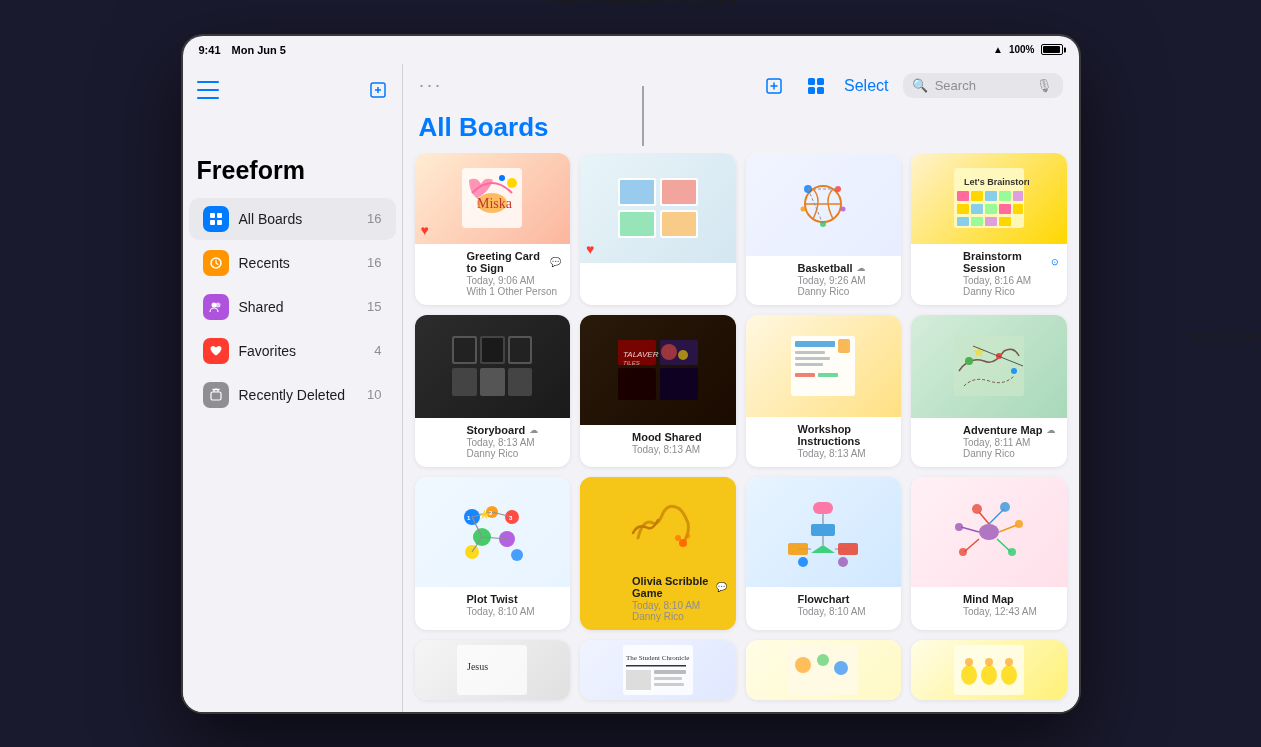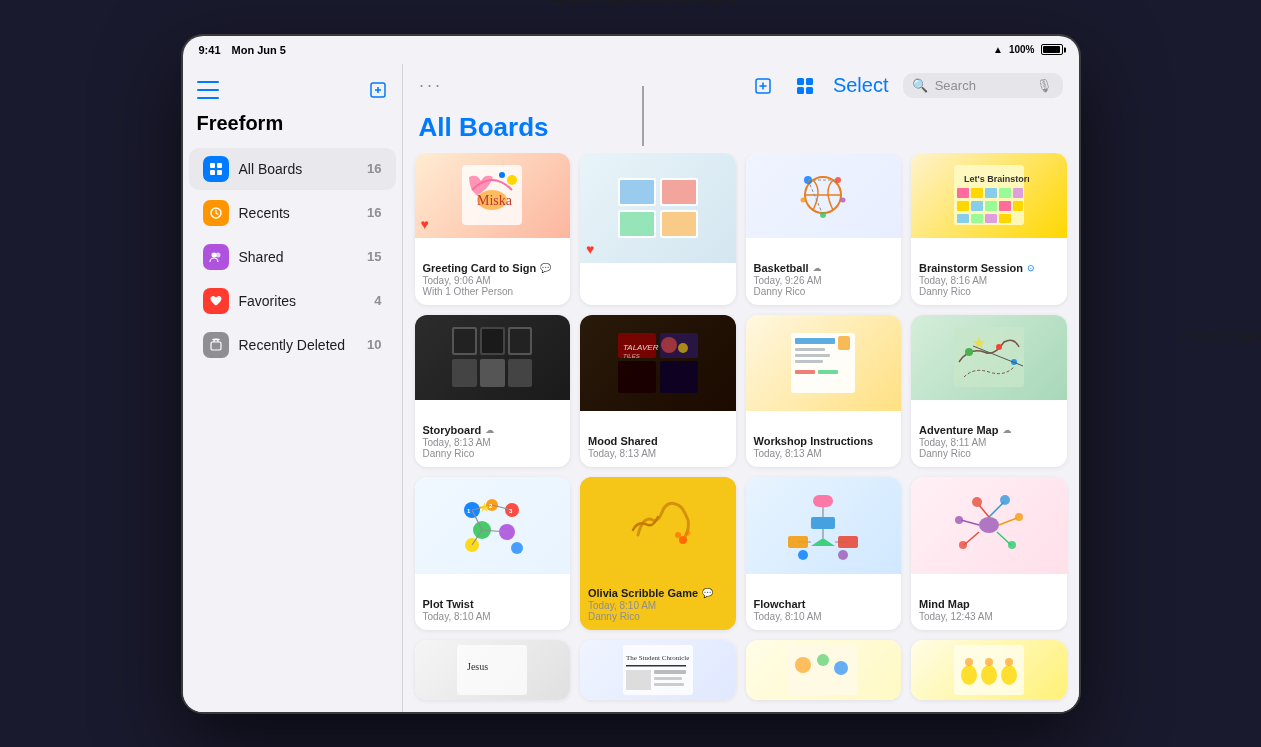--- a/index.html
+++ b/index.html
@@ -74,24 +74,25 @@
     }
     .sidebar-toggle-icon span {
       display: block; height: 2px; background: #007aff; border-radius: 1px;
     }
 
     .compose-icon {
       width: 20px; height: 20px; color: #007aff; font-size: 18px; display: flex; align-items: center; justify-content: center;
     }
 
     .sidebar-title {
-      font-size: 20px;
+      font-size: 25px;
       font-weight: 700;
       color: #000;
       padding: 4px 14px 12px 14px;
+      margin-top: 44px;
     }
 
     .sidebar-item {
       display: flex;
       align-items: center;
       padding: 8px 14px;
       border-radius: 10px;
       margin: 1px 6px;
       cursor: pointer;
       font-size: 14px;
@@ -106,21 +107,21 @@
       display: flex; align-items: center; justify-content: center;
       font-size: 14px; flex-shrink: 0;
     }
     .icon-blue { background: #007aff; color: #fff; }
     .icon-orange { background: #ff9500; color: #fff; }
     .icon-purple { background: #af52de; color: #fff; }
     .icon-red { background: #ff3b30; color: #fff; }
     .icon-gray { background: #8e8e93; color: #fff; }
 
     .sidebar-item-label { flex: 1; font-size: 14px; }
-    .sidebar-item-count { font-size: 13px; color: #8e8e93; font-weight: 700; }
+    .sidebar-item-count { font-size: 13px; color: #8e8e93; font-weight: 400; }
 
     
     .main-content {
       flex: 1;
       background: #f2f2f7;
       display: flex;
       flex-direction: column;
       overflow: hidden;
     }
 
@@ -140,21 +141,21 @@
       gap: 14px;
     }
 
     .toolbar-icon-btn {
       font-size: 18px; color: #007aff; cursor: pointer;
       display: flex; align-items: center; justify-content: center;
       width: 28px; height: 28px;
     }
 
     .toolbar-select-btn {
-      font-size: 20px; color: #007aff; cursor: pointer; font-weight: 400;
+      font-size: 16px; color: #007aff; cursor: pointer; font-weight: 400;
     }
 
     .search-bar {
       display: flex;
       align-items: center;
       background: #e5e5ea;
       border-radius: 10px;
       padding: 5px 10px;
       gap: 6px;
       width: 160px;
@@ -192,21 +193,22 @@
 
     .board-thumbnail {
       width: 100%; height: 110px;
       background: #e5e5ea;
       position: relative;
       overflow: hidden;
       display: flex; align-items: center; justify-content: center;
     }
 
     .board-info {
-      padding: 24px 8px 8px 8px;
+      padding: 6px 8px 8px 8px;
+      margin-left: 44px;
     }
     .board-title-row {
       display: flex; align-items: center; gap: 4px;
     }
     .board-name { font-size: 11px; font-weight: 600; color: #1c1c1e; }
     .board-cloud-icon { font-size: 9px; color: #8e8e93; }
     .board-meta { font-size: 10px; color: #8e8e93; margin-top: 1px; }
     .board-meta-person { font-size: 10px; color: #8e8e93; }
 
     .favorite-heart {

